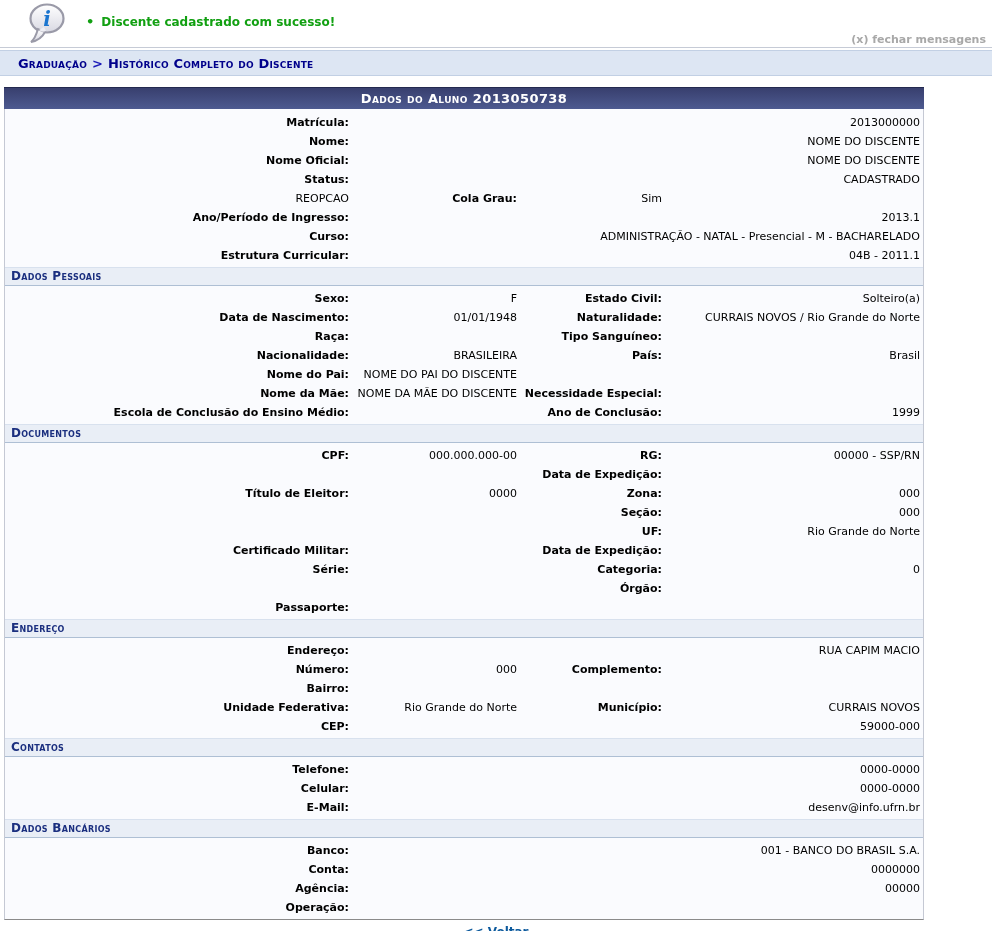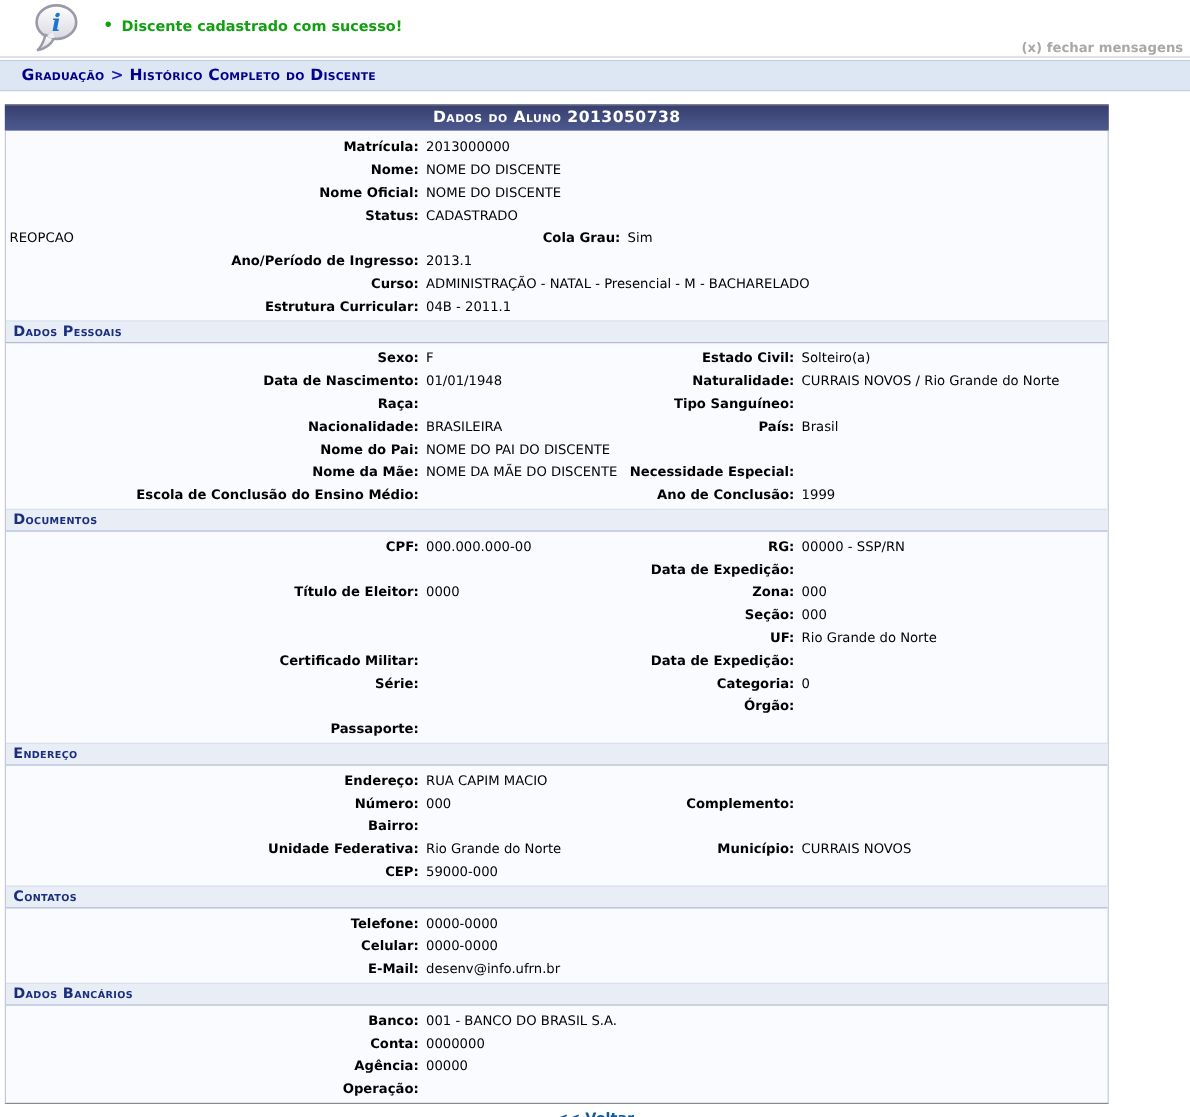--- a/index.html
+++ b/index.html
@@ -22,21 +22,21 @@
   .student-table { margin:11px 4px 0 4px; width:920px; }
   .table-title { height:22px; background:linear-gradient(#383f6e,#4d5a90); border-top:1px solid #23294f; color:#ffffff; font-weight:bold; font-variant:small-caps; font-size:13px; letter-spacing:0.4px; display:flex; align-items:center; justify-content:center; }
   .table-body { background:#fafbfe; border-left:1px solid #c5c9d4; border-right:1px solid #c5c9d4; border-bottom:1px solid #8a8a8a; padding-top:4px; padding-bottom:2px; }
 
   .section-header { background:#e9eef6; border-top:1px solid #d8e1ee; border-bottom:1px solid #aebfd4; color:#1b2f7f; font-weight:bold; font-variant:small-caps; font-size:12px; padding:1px 0 2px 6px; margin:2px 0 3px 0; letter-spacing:0.3px; }
   .table-body > .section-header:first-child { margin-top:0; }
 
   .row { display:grid; grid-template-columns:347px 168px 145px 1fr; min-height:19px; align-items:center; }
   .cell { padding:1px 3px; line-height:15px; }
   .l { font-weight:bold; text-align:right; }
-  .v { text-align:left; white-space:nowrap; }
+  .v { text-align:right; white-space:nowrap; }
   .v.spanned { grid-column:2 / 5; }
 
   
   .footer { text-align:center; }
   .voltar-link { display:inline-block; margin-top:5px; color:#0d5a9d; font-weight:bold; font-size:12px; text-decoration:none; cursor:pointer; }
 </style>
 </head>
 <body>
 
 <div class="msg-area">

